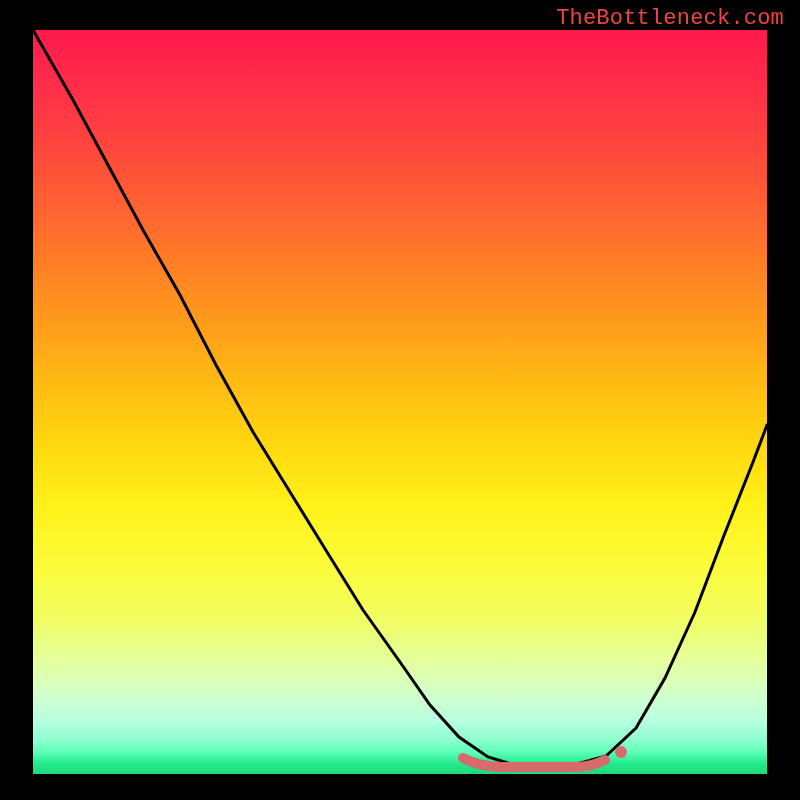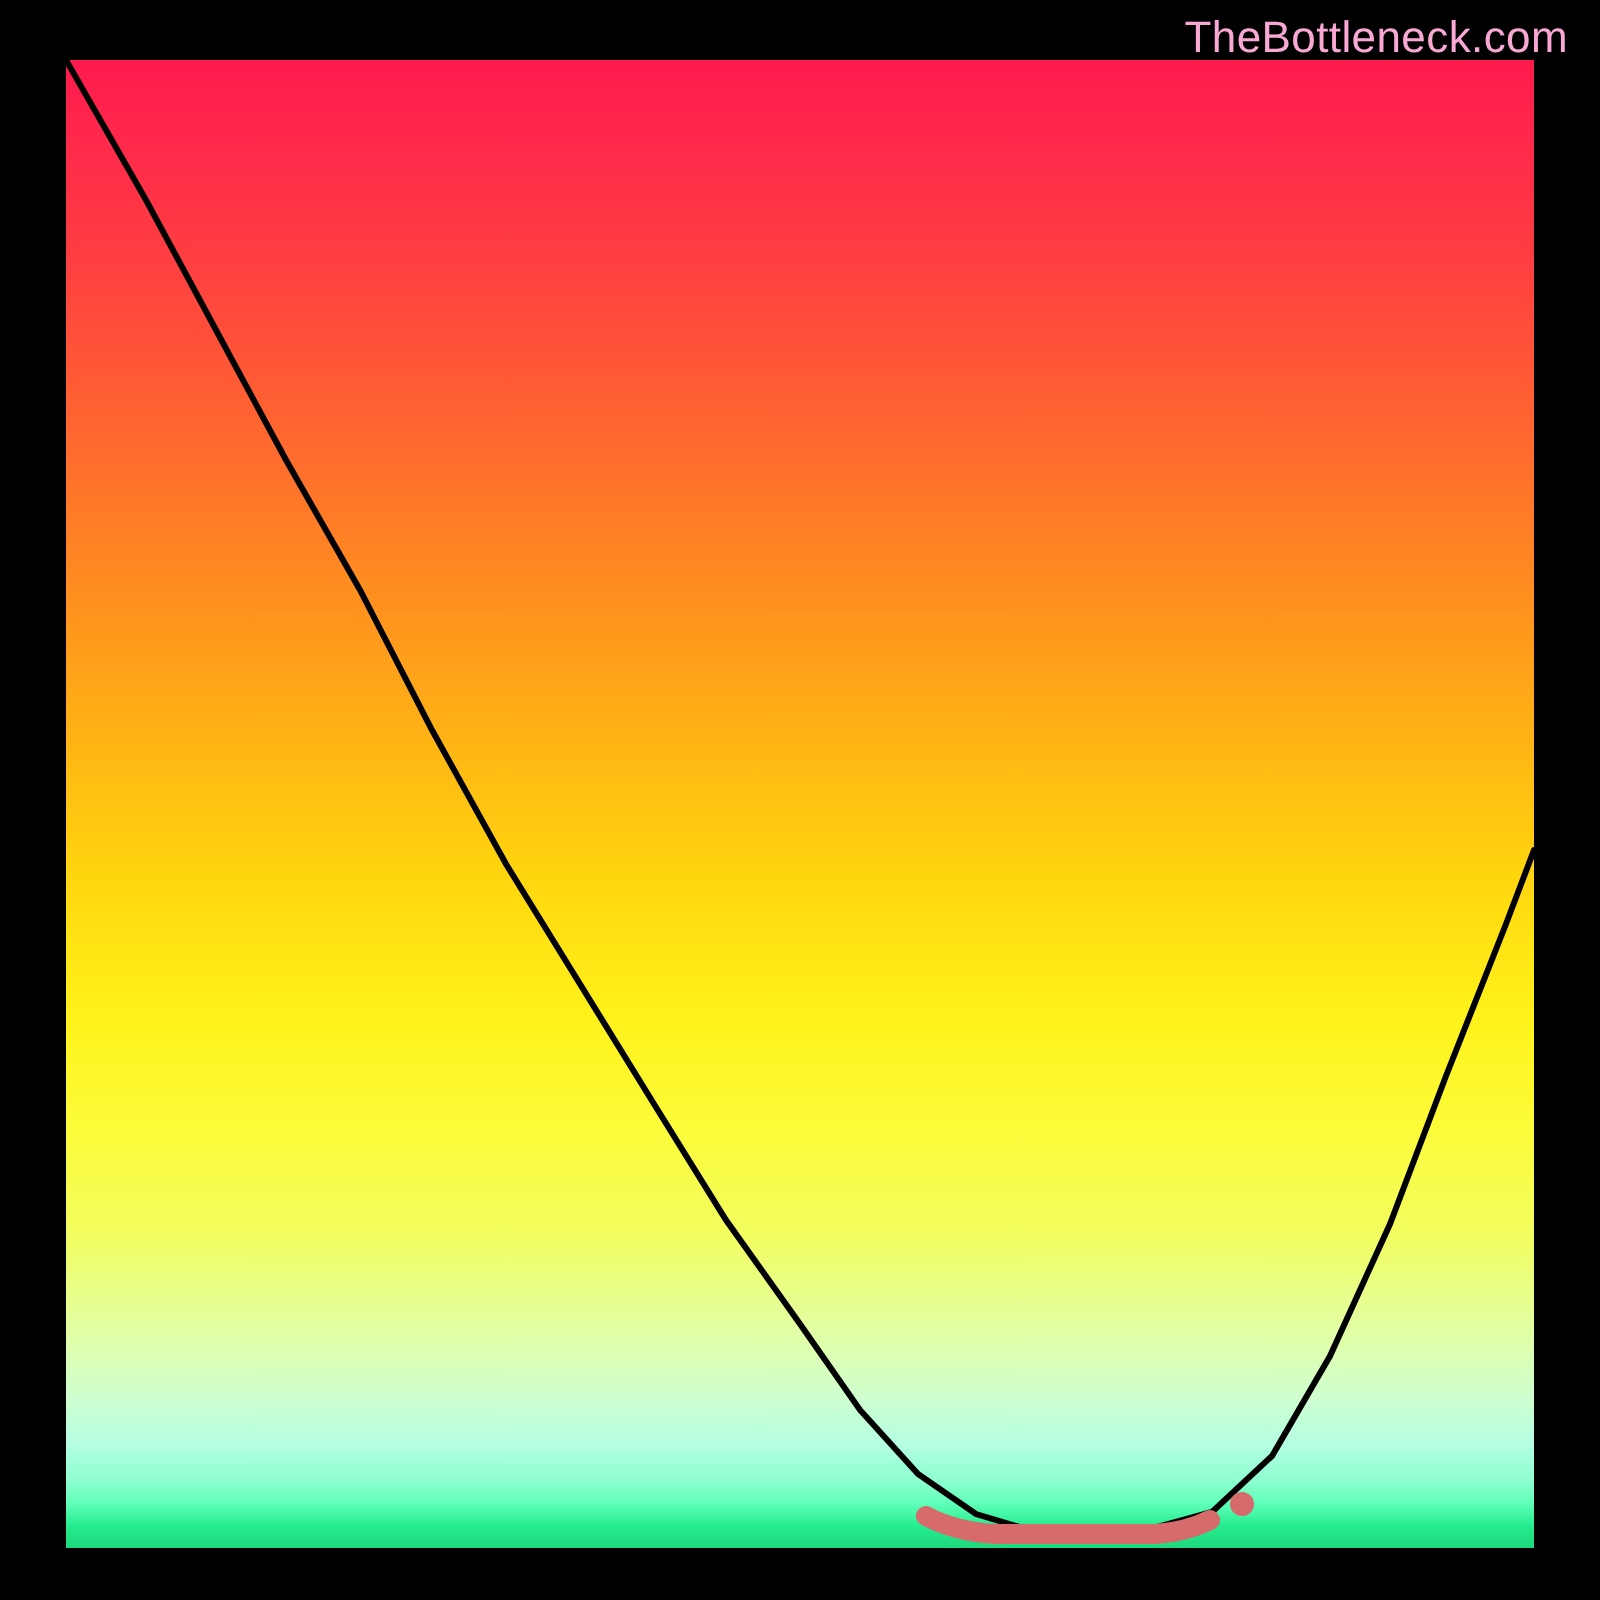--- a/index.html
+++ b/index.html
@@ -64,26 +64,27 @@
       rgba(255,255,255,0.10) 30%,
       rgba(255,255,255,0.22) 55%,
       rgba(255,255,255,0.10) 80%,
       rgba(255,255,255,0) 100%);
     pointer-events: none;
   }
   .watermark {
     position: absolute;
     top: 6px;
     right: 16px;
-    color: #f9a8d4;
+    color: #ef4444;
     font-size: 22px;
     letter-spacing: 0.2px;
     font-weight: 500;
     white-space: nowrap;
     user-select: none;
+    font-family: Liberation Mono, monospace;
   }
   svg.curve {
     position: absolute;
     left: 0;
     top: 0;
     width: 100%;
     height: 100%;
   }
 </style>
 </head>

